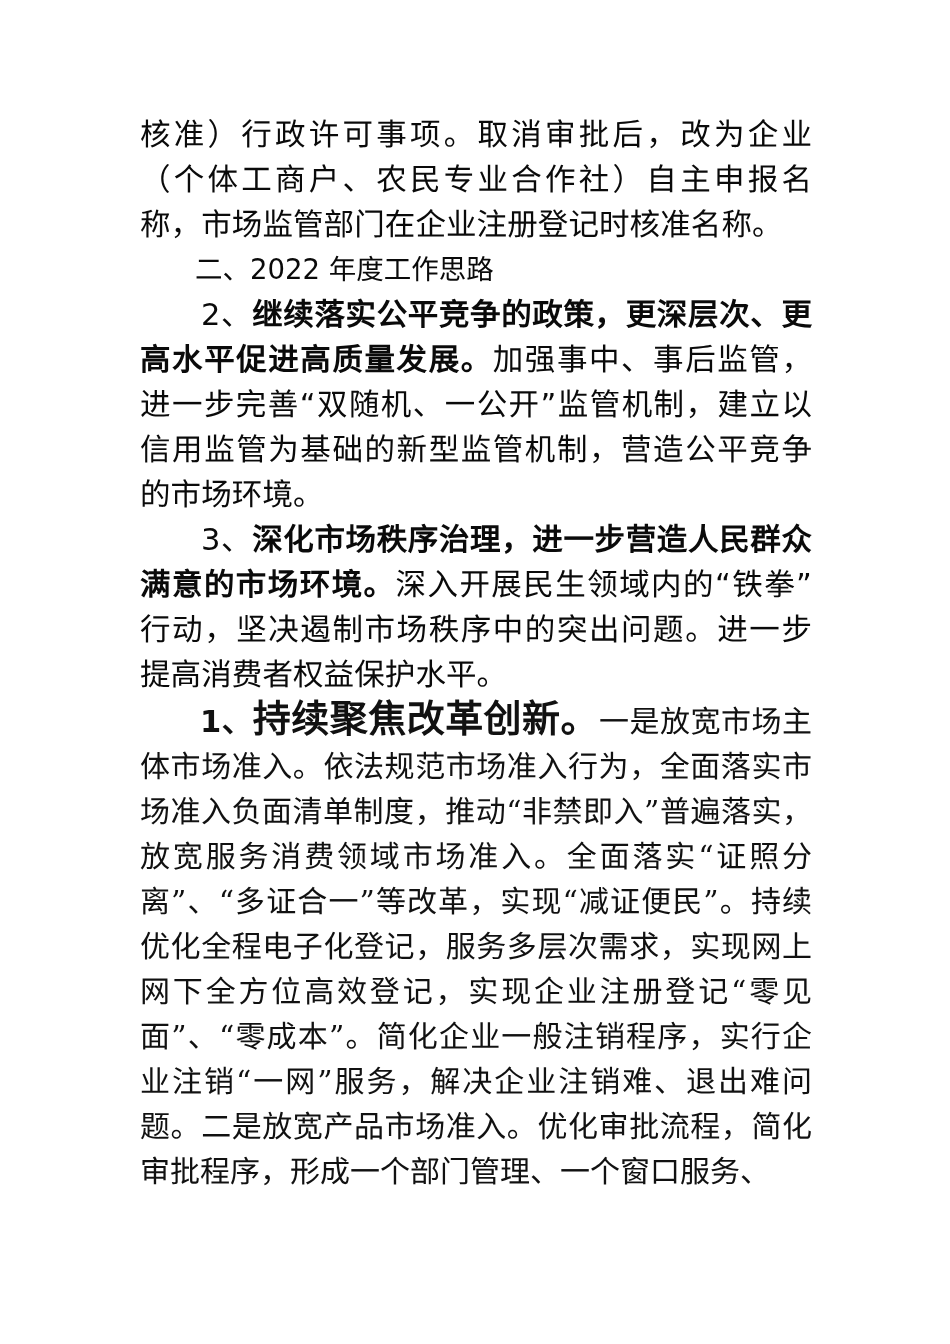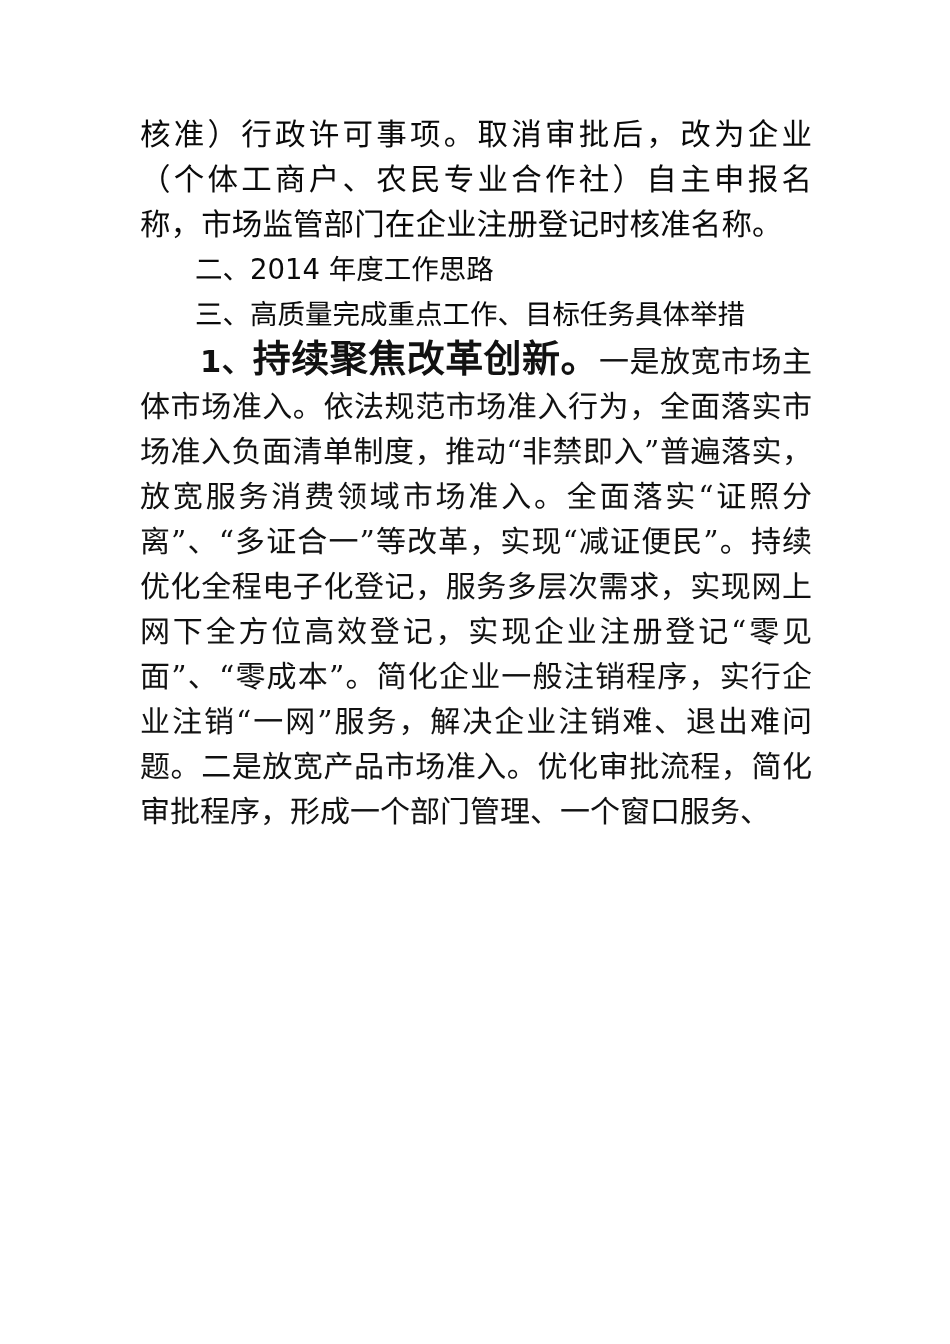--- a/index.html
+++ b/index.html
@@ -102,25 +102,30 @@
   }
 </style>
 </head>
 <body>
 
 <div class="page">
   <div class="text-column">
 
     <p class="p-sans">核准）行政许可事项。取消审批后，改为企业（个体工商户、农民专业合作社）自主申报名称，市场监管部门在企业注册登记时核准名称。</p>
 
-    <p class="heading-sans">二、2014 年度工作思路</p>
+    <p class="heading-sans">二、2022 年度工作思路</p>
 
 
+    <p class="p-sans indent">
+      <span class="num-light">2、</span><span class="b">继续落实公平竞争的政策，更深层次、更高水平促进高质量发展。</span><span>加强事中、事后监管，进一步完善“双随机、一公开”监管机制，建立以信用监管为基础的新型监管机制，营造公平竞争的市场环境。</span>
+    </p>
 
+    <p class="p-sans indent">
+      <span class="num-light">3、</span><span class="b">深化市场秩序治理，进一步营造人民群众满意的市场环境。</span><span>深入开展民生领域内的“铁拳”行动，坚决遏制市场秩序中的突出问题。进一步提高消费者权益保护水平。</span>
+    </p>
 
-    <p class="heading-sans">三、高质量完成重点工作、目标任务具体举措</p>
 
     <p class="p-serif indent">
       <span class="sans-run-num">1、</span><span class="sans-run-bold">持续聚焦改革创新。</span><span class="serif-run">一是放宽市场主体市场准入。依法规范市场准入行为，全面落实市场准入负面清单制度，推动“非禁即入”普遍落实，放宽服务消费领域市场准入。全面落实“证照分离”、“多证合一”等改革，实现“减证便民”。持续优化全程电子化登记，服务多层次需求，实现网上网下全方位高效登记，实现企业注册登记“零见面”、“零成本”。简化企业一般注销程序，实行企业注销“一网”服务，解决企业注销难、退出难问题。二是放宽产品市场准入。优化审批流程，简化审批程序，形成一个部门管理、一个窗口服务、</span>
     </p>
 
   </div>
 </div>
 
 </body></html>

